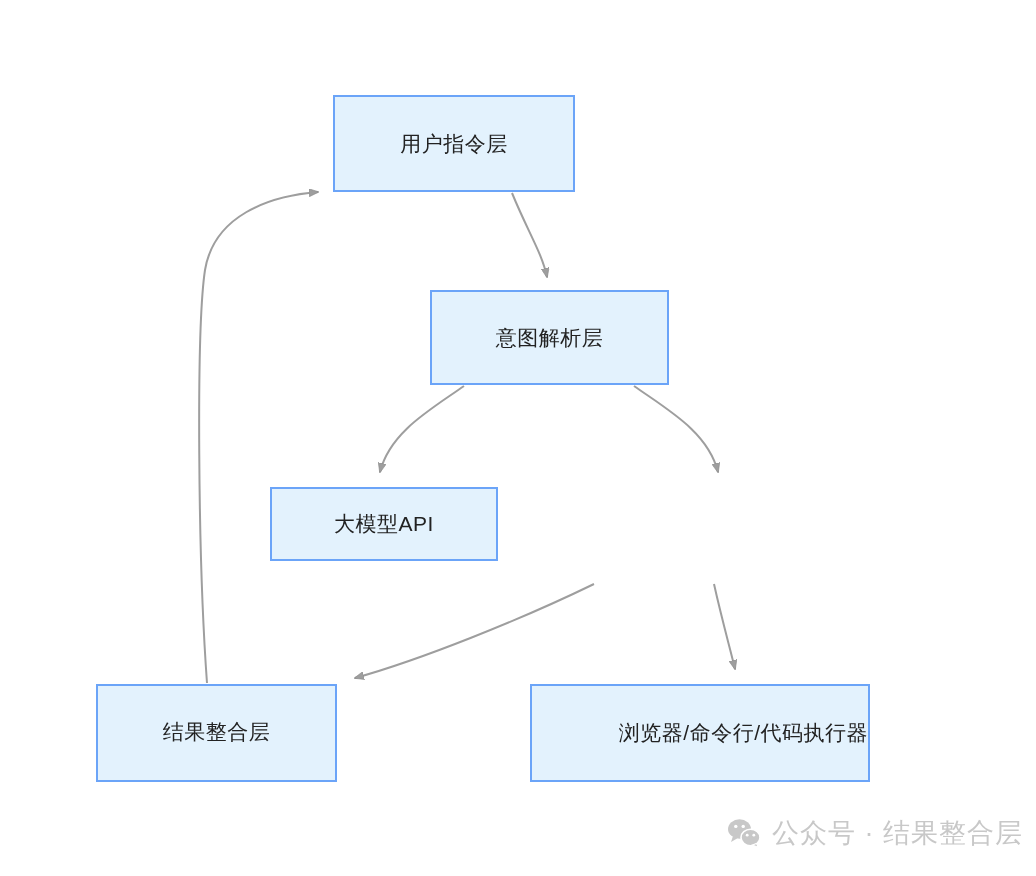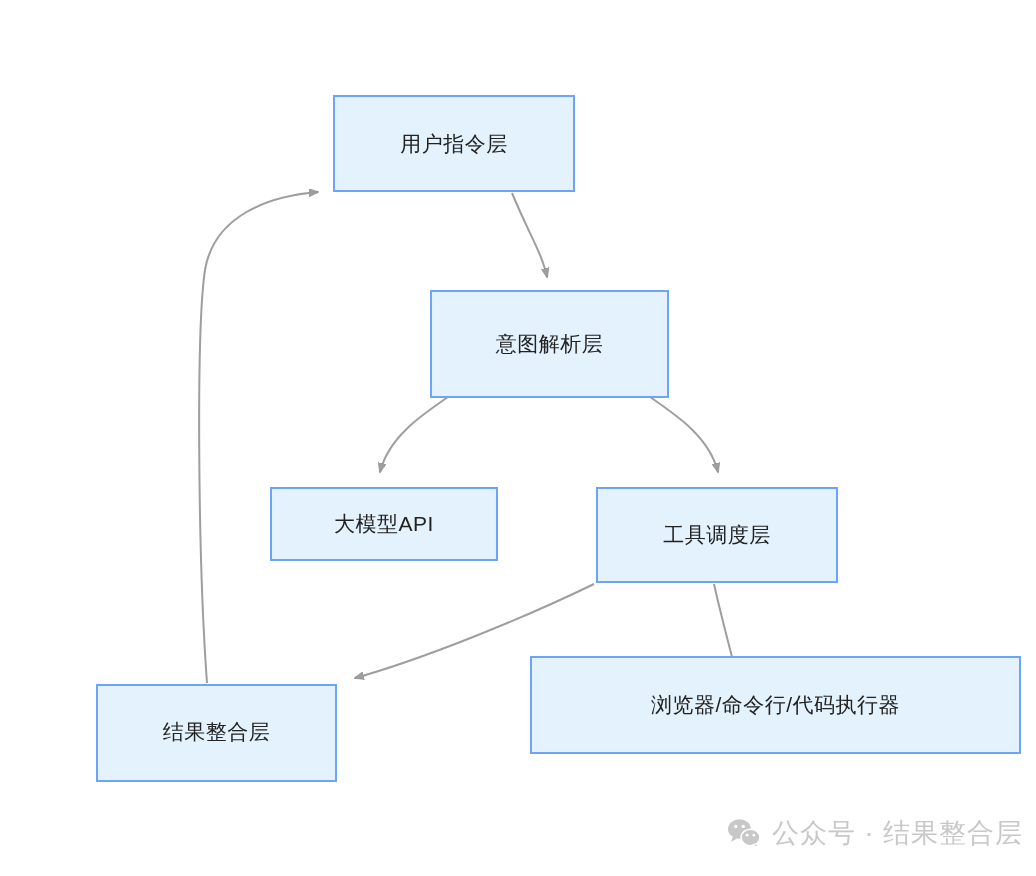--- a/index.html
+++ b/index.html
@@ -41,25 +41,25 @@
     color: #222222;
     font-size: 21px;
     letter-spacing: 0.5px;
     white-space: nowrap;
   }
   .node-label {
     display: block;
     line-height: 1.2;
   }
   #node-user      { left: 333px; top: 95px;  width: 242px; height: 97px; }
-  #node-intent    { left: 430px; top: 290px; width: 239px; height: 108px; }
+  #node-intent    { left: 430px; top: 290px; width: 239px; height: 95px; }
   #node-llm       { left: 270px; top: 487px; width: 228px; height: 74px; }
   #node-tool      { left: 596px; top: 487px; width: 242px; height: 96px; }
   #node-result    { left: 96px;  top: 684px; width: 241px; height: 98px; font-family: Liberation Serif, serif; }
-  #node-executor  { left: 530px; top: 656px; width: 491px; height: 98px; }
+  #node-executor  { left: 530px; top: 684px; width: 340px; height: 98px; justify-content: flex-end; }
 
   #watermark {
     position: absolute;
     left: 727px;
     top: 815px;
     display: flex;
     align-items: center;
     gap: 11px;
     color: #c8c8c8;
     font-size: 27px;
@@ -102,23 +102,20 @@
   </div>
 
   <div class="node" id="node-intent">
     <span class="node-label">意图解析层</span>
   </div>
 
   <div class="node" id="node-llm">
     <span class="node-label">大模型API</span>
   </div>
 
-  <div class="node" id="node-tool">
-    <span class="node-label">工具调度层</span>
-  </div>
 
   <div class="node" id="node-result">
     <span class="node-label">结果整合层</span>
   </div>
 
   <div class="node" id="node-executor">
     <span class="node-label">浏览器/命令行/代码执行器</span>
   </div>
 
   <div id="watermark">

